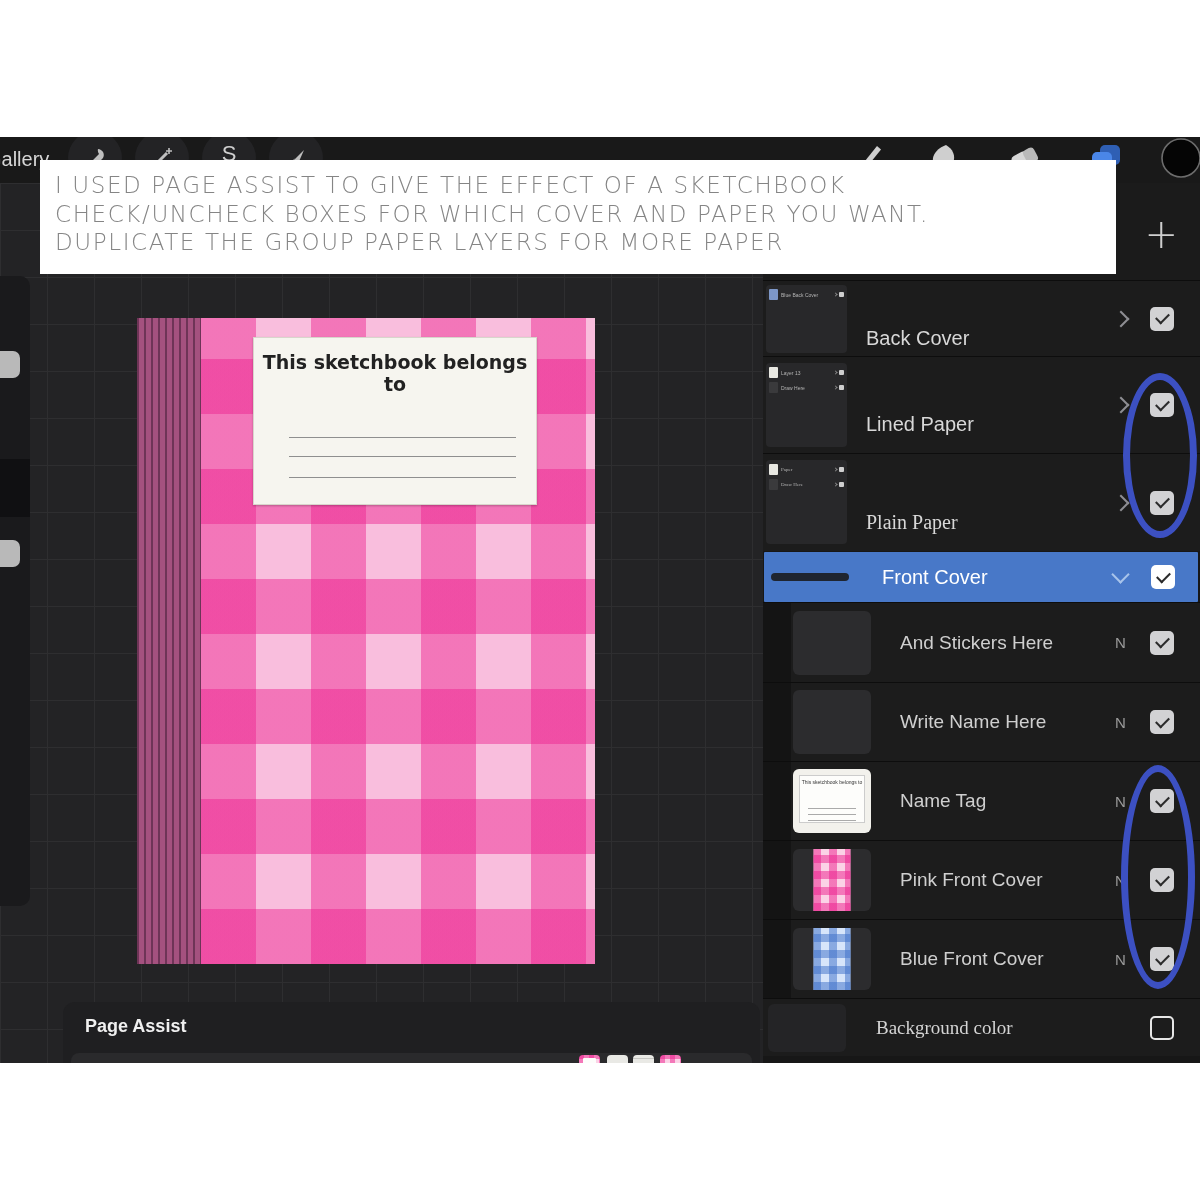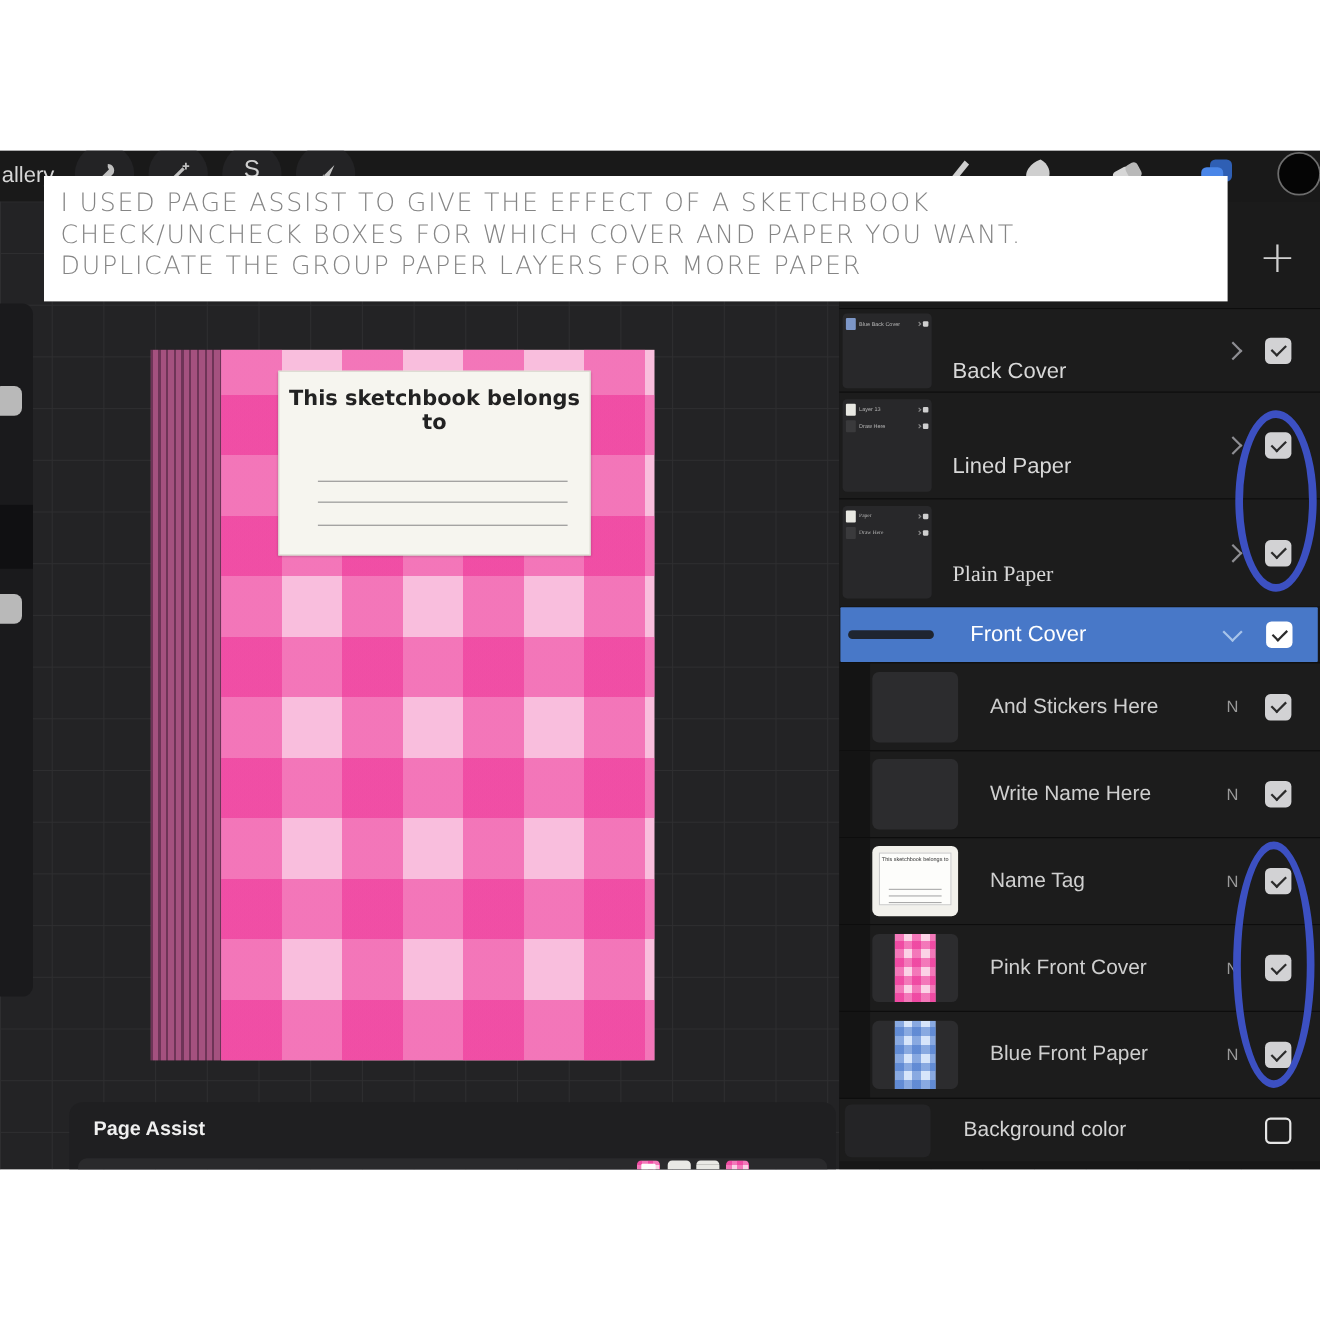--- a/index.html
+++ b/index.html
@@ -59,21 +59,21 @@
   .pa-tag { position:absolute; left:4px; top:3px; width:13px; height:7px; background:#fdfdfb; border-radius:1px; }
 
   
   .layers-panel { position:absolute; left:763px; top:46px; width:437px; height:880px; background:#171717; display:flex; flex-direction:column; z-index:6; }
   .lp-header { height:97px; position:relative; background:#1b1b1b; }
   .add-btn { position:absolute; right:22px; top:36px; color:#cfcfcf; font-size:40px; font-weight:200; line-height:30px; font-family:"DejaVu Sans", sans-serif; }
   .row { position:relative; display:flex; align-items:center; background:#1c1c1c; border-top:1px solid #0d0d0d; }
   .row-label { color:#d8d8d8; font-size:20px; }
   .group-label { position:absolute; left:103px;margin-top:39px; }
   .child-label { position:absolute; left:137px; color:#cfcfcf; font-size:19px; }
-  .bg-label { position:absolute; left:113px; color:#d4d4d4; font-size:19px; }
+  .bg-label { position:absolute; left:113px; color:#d4d4d4; font-size:19px;font-family:Liberation Serif, serif; }
   .blend-n { position:absolute; left:352px; color:#9a9a9a; font-size:15px; }
   .chev { position:absolute; left:352px; width:12px; height:12px; border-right:2.5px solid #8e8e93; border-bottom:2.5px solid #8e8e93; transform:rotate(-45deg); }
   .chev-down { position:absolute; left:350px; width:13px; height:13px; border-right:2.5px solid #a8c4ea; border-bottom:2.5px solid #a8c4ea; transform:rotate(45deg); margin-top:-6px; }
   .checkbox { position:absolute; left:387px; width:24px; height:24px; border-radius:5px; background:#d2d2d4; display:flex; align-items:center; justify-content:center; }
   .checkbox::after { content:""; width:11px; height:6px; border-left:2.5px solid #2b2b2b; border-bottom:2.5px solid #2b2b2b; transform:rotate(-45deg); margin-bottom:3px; }
   .checkbox.white-box { background:#fff; }
   .checkbox.unchecked { background:transparent; border:2px solid #e6e6e6; }
   .checkbox.unchecked::after { display:none; }
 
   .indent { position:absolute; left:0; top:0; bottom:0; width:28px; background:#141414; }
@@ -347,21 +347,21 @@
         <div class="row-label child-label">Pink Front Cover</div>
         <div class="blend-n">N</div>
         <div class="checkbox"></div>
       </div>
 
       <div class="row" style="height:79px;">
         <div class="indent"></div>
         <div class="cthumb short">
             <div class="strip-center blue-gingham"></div>
           </div>
-        <div class="row-label child-label">Blue Front Paper</div>
+        <div class="row-label child-label">Blue Front Cover</div>
         <div class="blend-n">N</div>
         <div class="checkbox"></div>
       </div>
 
       <div class="row" style="height:58px;">
         <div class="bg-thumb"></div>
         <div class="row-label bg-label">Background color</div>
         <div class="checkbox unchecked"></div>
       </div>
 

